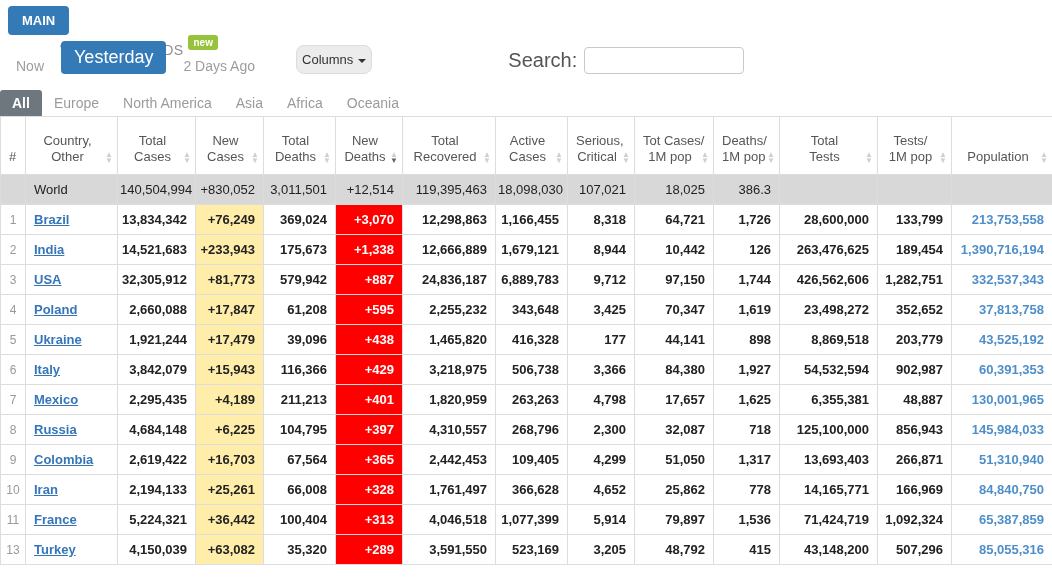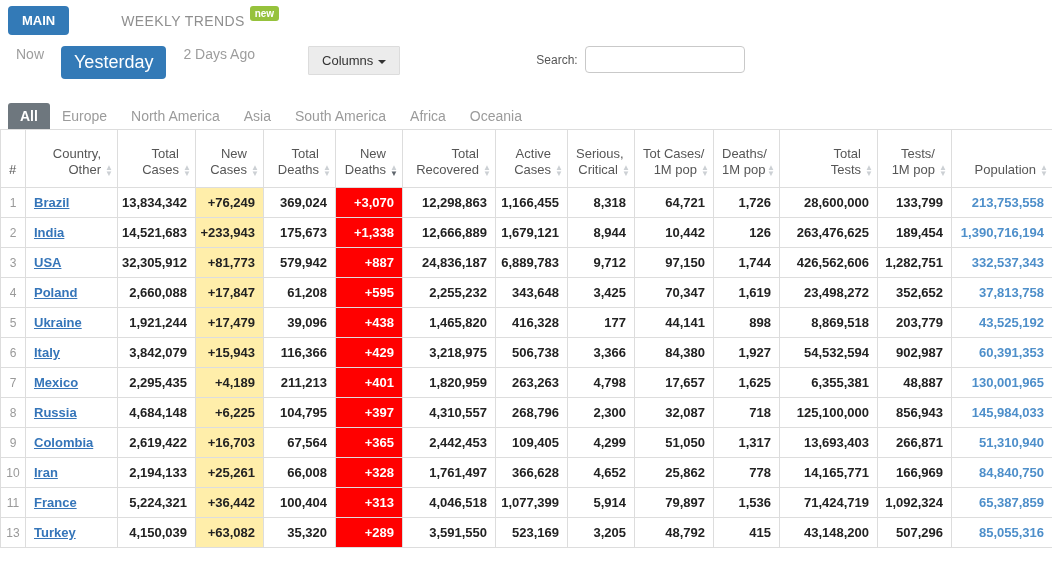--- a/index.html
+++ b/index.html
@@ -1,53 +1,53 @@
 <!DOCTYPE html>
 <html><head>
 <meta charset="utf-8">
 <style>
   * { margin:0; padding:0; box-sizing:border-box; }
   html,body { width:1052px; height:580px; overflow:hidden; background:#fff;
     font-family:"Liberation Sans","DejaVu Sans",sans-serif; }
 
   
-  .topnav { display:flex; align-items:flex-start; padding:6px 0 0 8px; height:38px; }
+  .topnav { display:flex; align-items:flex-start; padding:6px 0 0 8px; height:38px;flex-direction:column; }
   .btn-main { background:#337ab7; color:#fff; border:none; border-radius:4px;
     padding:7px 14px; font-size:13px; font-weight:bold; cursor:pointer; }
   .weekly-wrap { margin-left:16px; margin-top:6px; }
   .weekly { color:#8f8f8f; font-size:14px; letter-spacing:.4px; cursor:pointer;margin-left:36px; }
   .badge-new { background:#96c23c; color:#fff; font-size:10px; font-weight:bold;
     border-radius:3px; padding:2px 5px; margin-left:5px; display:inline-block;
     position:relative; top:-9px; }
 
   
-  .controls { display:flex; align-items:flex-start; padding-left:16px; margin-top:8px; height:28px; }
+  .controls { display:flex; align-items:flex-end; padding-left:16px; margin-top:8px; height:28px; }
   .link-muted { color:#9d9d9d; font-size:14px; cursor:pointer; }
   .btn-yesterday { background:#337ab7; color:#fff; border:none; border-radius:4px;
     padding:6px 13px; font-size:18px; margin:0 17px; cursor:pointer; }
-  .gap-2days { margin-right:16px; }
-  .btn-columns { background:#ececec; border:1px solid #dcdcdc; border-radius:1px;
-    padding:6px 13px; font-size:13px; color:#333; margin-left:37px; cursor:pointer; }
+  .gap-2days { margin-right:4px; }
+  .btn-columns { background:#ececec; border:1px solid #dcdcdc; border-radius:8px;
+    padding:6px 5px; font-size:13px; color:#333; margin-left:37px; cursor:pointer; }
   .caret { display:inline-block; margin-left:5px; width:0; height:0;
     border-left:4px solid transparent; border-right:4px solid transparent;
     border-top:4px solid #333; vertical-align:middle; }
   .search-group { display:flex; align-items:center; margin-left:136px; }
-  .search-label { color:#555; font-size:12px; margin-right:7px; }
+  .search-label { color:#555; font-size:20px; margin-right:7px; }
   .search-input { width:160px; height:27px; border:1px solid #c9c9c9; border-radius:4px;
     padding:0 7px; font-size:13px; outline:none; }
 
   
-  .tabs { display:flex; align-items:flex-end; margin-top:28px; padding-left:8px; height:27px; }
+  .tabs { display:flex; align-items:flex-end; margin-top:15px; height:27px; }
   .tab { color:#9b9b9b; font-size:14px; padding:5px 12px; cursor:pointer; white-space:nowrap; }
   .tab.active { background:#6e777e; color:#fff; border-radius:3px 3px 0 0; font-weight:bold; }
 
   
   table { border-collapse:collapse; table-layout:fixed; width:1052px; background:#fff; }
   th,td { border:1px solid #ddd; white-space:nowrap; }
-  thead th { vertical-align:bottom; text-align:right; padding:6px 16px 9px 8px;
+  thead th { vertical-align:bottom; text-align:center; padding:6px 16px 9px 8px;
     font-size:13px; font-weight:normal; color:#565656; height:58px; position:relative;
     background:#fff; cursor:pointer; }
   .h-line { line-height:16px; }
   .sort { position:absolute; right:4px; bottom:10px; display:flex; flex-direction:column;
     align-items:center; font-size:8px; line-height:6px; color:#ccd0d4; }
   .sort .arr-active { color:#5f666d; }
 
   tbody tr { height:30px; }
   tbody td { padding:2px 8px 2px 2px; font-size:13px; font-weight:bold; color:#222;
     text-align:right; }
@@ -79,21 +79,20 @@
     <span class="search-label">Search:</span>
     <input class="search-input" type="text" placeholder="" style="">
   </div>
 </div>
 
 <div class="tabs">
     <span class="tab active">All</span>
     <span class="tab">Europe</span>
     <span class="tab">North America</span>
     <span class="tab">Asia</span>
-    <span class="tab">South America</span>
     <span class="tab">Africa</span>
     <span class="tab">Oceania</span>
   </div>
 
 <table>
   <colgroup>
     <col style="width:25px">
       <col style="width:92px">
       <col style="width:78px">
       <col style="width:68px">
@@ -242,20 +241,36 @@
             <div class="h-line">Population</div>
           </div>
           <span class="sort">
             <span>▲</span>
             <span>▼</span>
           </span>
         </th>
       </tr>
     </thead>
   <tbody id="table-body">
+      <tr class="world-row">
+        <td class="c-rank"></td>
+        <td class="c-country">World</td>
+        <td class="c-total_cases">140,504,994</td>
+        <td class="c-new_cases">+830,052</td>
+        <td class="c-total_deaths">3,011,501</td>
+        <td class="c-new_deaths">+12,514</td>
+        <td class="c-total_recovered">119,395,463</td>
+        <td class="c-active_cases">18,098,030</td>
+        <td class="c-serious_critical">107,021</td>
+        <td class="c-tot_cases_1m">18,025</td>
+        <td class="c-deaths_1m">386.3</td>
+        <td class="c-total_tests"></td>
+        <td class="c-tests_1m"></td>
+        <td class="c-population"></td>
+      </tr>
       <tr>
         <td class="c-rank">1</td>
         <td class="c-country"><a class="country-link">Brazil</a></td>
         <td class="c-total_cases">13,834,342</td>
         <td class="c-new_cases hl-yellow">+76,249</td>
         <td class="c-total_deaths">369,024</td>
         <td class="c-new_deaths hl-red">+3,070</td>
         <td class="c-total_recovered">12,298,863</td>
         <td class="c-active_cases">1,166,455</td>
         <td class="c-serious_critical">8,318</td>

